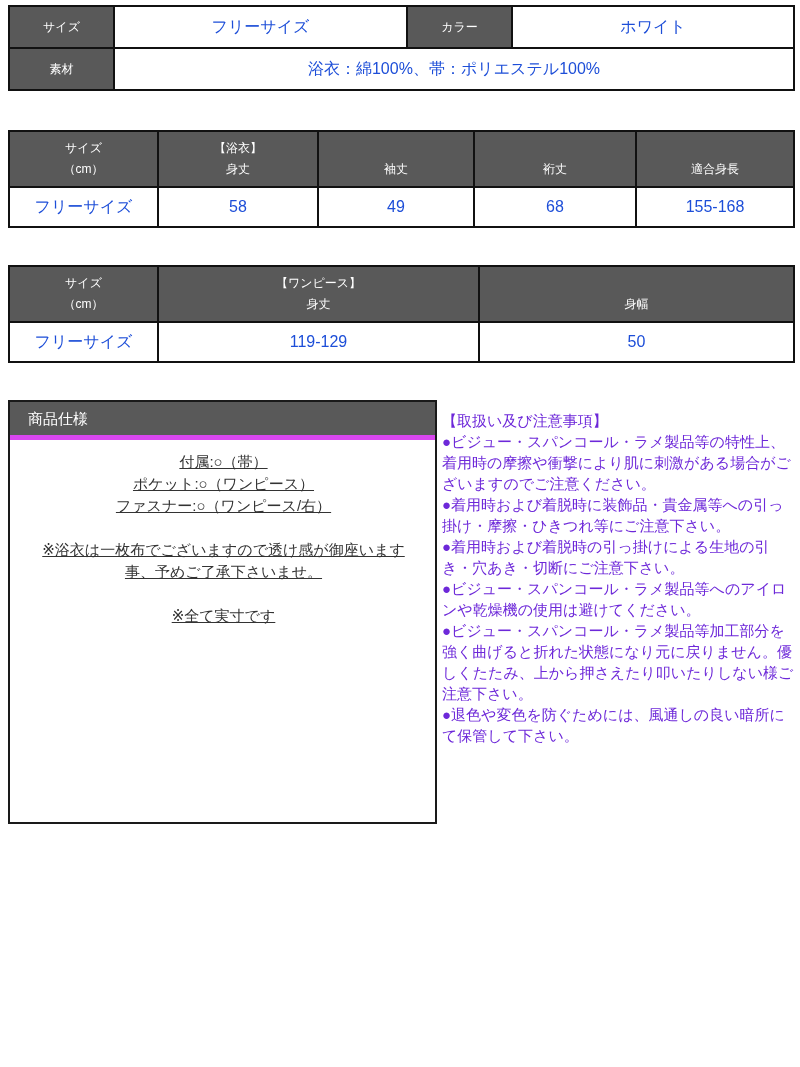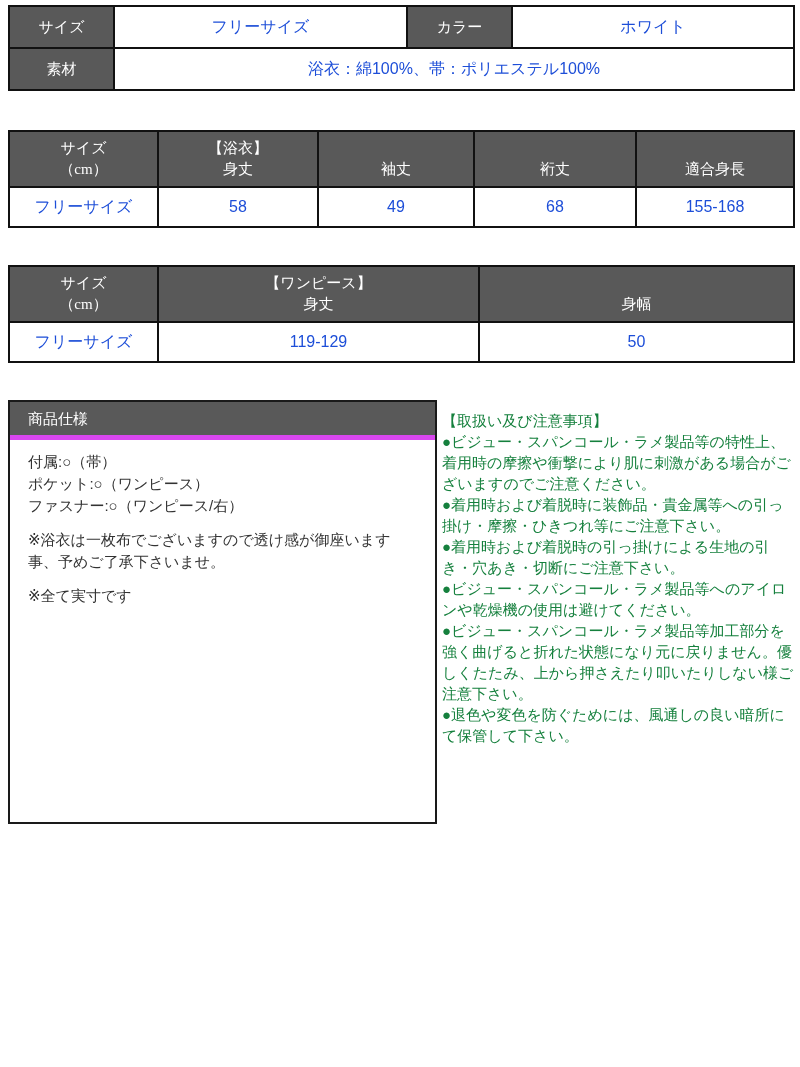--- a/index.html
+++ b/index.html
@@ -3,42 +3,42 @@
 <meta charset="utf-8">
 <style>
   html,body{margin:0;padding:0;}
   body{
     width:800px;height:1067px;position:relative;background:#ffffff;
     font-family:"Liberation Sans","DejaVu Sans",sans-serif;
     -webkit-font-smoothing:antialiased;
   }
   .tbl{position:absolute;border-collapse:collapse;table-layout:fixed;background:#fff;}
   .tbl th,.tbl td{border:2px solid #111111;text-align:center;padding:0;overflow:hidden;}
-  .tbl th{background:#595959;color:#ffffff;font-weight:normal;font-size:15px;font-family:Liberation Serif, serif;}
+  .tbl th{background:#595959;color:#ffffff;font-weight:normal;font-size:12px;}
   .tbl td{color:#1d4ed8;font-size:16px;}
   .t1{left:8px;top:5px;width:785px;}
   .t1 th,.t1 td{height:40px;vertical-align:middle;}
   .t2{left:8px;top:130px;width:785px;}
   .t3{left:8px;top:265px;width:785px;}
   .hdr th{height:48px;vertical-align:bottom;padding-bottom:6px;line-height:21px;}
   .data td{height:38px;vertical-align:middle;}
   .spec-box{
     position:absolute;left:8px;top:400px;width:425px;height:420px;
     border:2px solid #1a1a1a;background:#fff;box-sizing:content-box;
   }
   .spec-title{
     height:33px;background:#595959;color:#ffffff;font-size:15px;
     line-height:33px;padding-left:18px;border-bottom:5px solid #d946ef;
   }
   .spec-body{padding:11px 16px 0 18px;font-size:15px;color:#333333;}
-  .spec-body p{margin:0;line-height:22px;text-align:left;}
-  .spec-body p.spaced{margin-top:12px;}
+  .spec-body p{margin:0;line-height:22px;text-align:center;text-decoration:underline;}
+  .spec-body p.spaced{margin-top:22px;}
   .care{
     position:absolute;left:442px;top:410px;width:356px;
-    font-size:15px;color:#15803d;line-height:21px;text-align:left;
+    font-size:15px;color:#6d28d9;line-height:21px;text-align:left;
   }
   .care p{margin:0;}
 </style>
 </head>
 <body>
 
 <table class="tbl t1">
   <colgroup>
     <col style="width:105px">
       <col style="width:293px">

